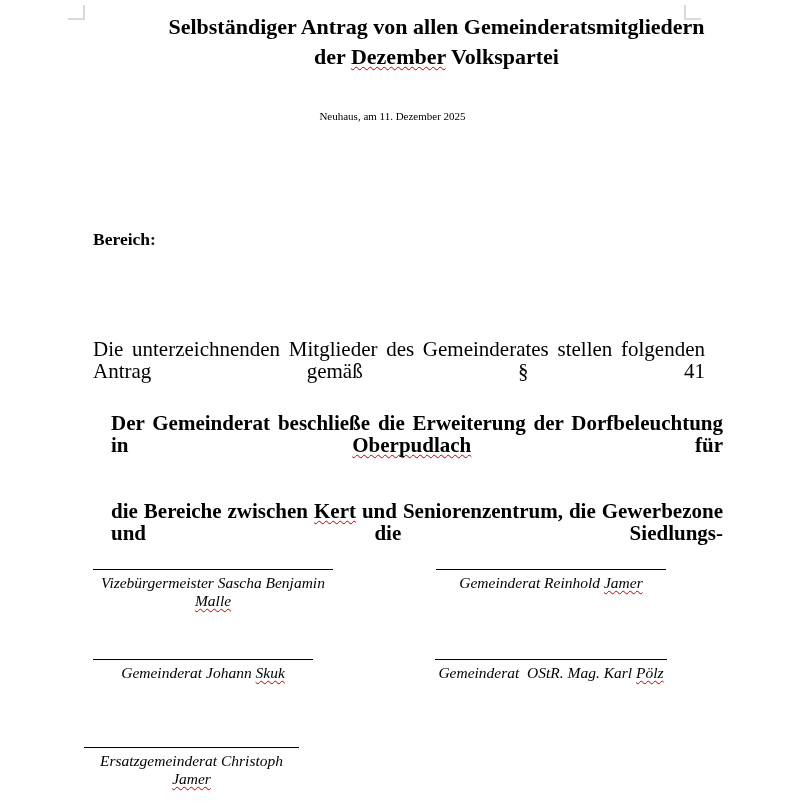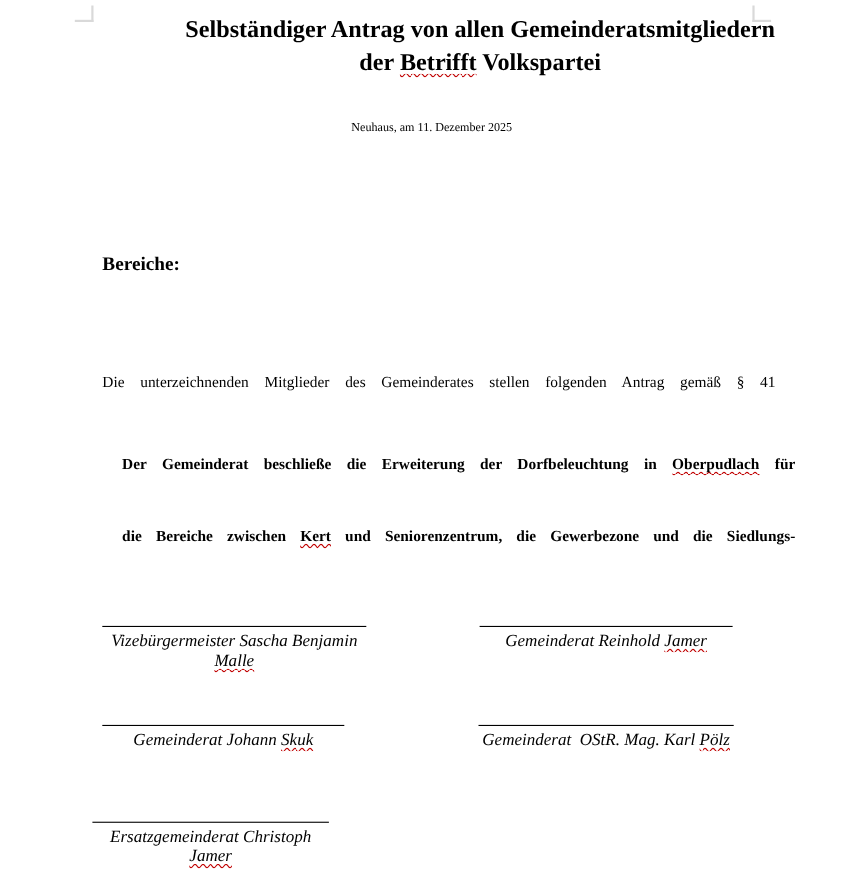--- a/index.html
+++ b/index.html
@@ -49,21 +49,21 @@
     width: 612px;
     font-size: 17.5px;
     font-weight: bold;
     white-space: pre-wrap;
   }
   .subject .subject-text { position: absolute; left: 94px; top: 0; white-space: pre-wrap; }
   .body-block {
     position: absolute;
     left: 93px;
     width: 612px;
-    font-size: 14px;
+    font-size: 21px;
     line-height: 22px;
     white-space: pre-wrap;
   }
   .para1 { top: 294px; }
   .motion { top: 368px; font-weight: bold; margin-left: 18px; }
   .jline { text-align: justify; text-align-last: justify; }
   .mis {
     text-decoration-line: underline;
     text-decoration-style: wavy;
     text-decoration-color: var(--squiggle);
@@ -87,25 +87,25 @@
   .sig-r3l { left: 84px;  top: 747px; width: 215px; }
 </style>
 </head>
 <body>
 
 <div class="page">
 
   <div class="crop tl"></div>
   <div class="crop tr"></div>
 
-  <div class="title"><span>Selbständiger Antrag von allen Gemeinderatsmitgliedern</span><br><span>der </span><span class="mis">Betrifft</span><span> Volkspartei</span></div>
+  <div class="title"><span>Selbständiger Antrag von allen Gemeinderatsmitgliedern</span><br><span>der </span><span class="mis">Dezember</span><span> Volkspartei</span></div>
 
   <div class="dateline">Neuhaus, am 11. Dezember 2025</div>
 
-  <div class="subject"><span>Bereiche:</span></div>
+  <div class="subject"><span>Bereich:</span></div>
 
   <div class="body-block para1">
     <div class="jline">Die unterzeichnenden Mitglieder des Gemeinderates stellen folgenden Antrag gemäß § 41</div>
   </div>
 
   <div class="body-block motion">
     <div class="jline"><span>Der Gemeinderat beschließe die Erweiterung der Dorfbeleuchtung in </span><span class="mis">Oberpudlach</span><span> für</span></div>
     <div class="jline"><span>die Bereiche zwischen </span><span class="mis">Kert</span><span> und Seniorenzentrum, die Gewerbezone und die Siedlungs-</span></div>
   </div>
 

